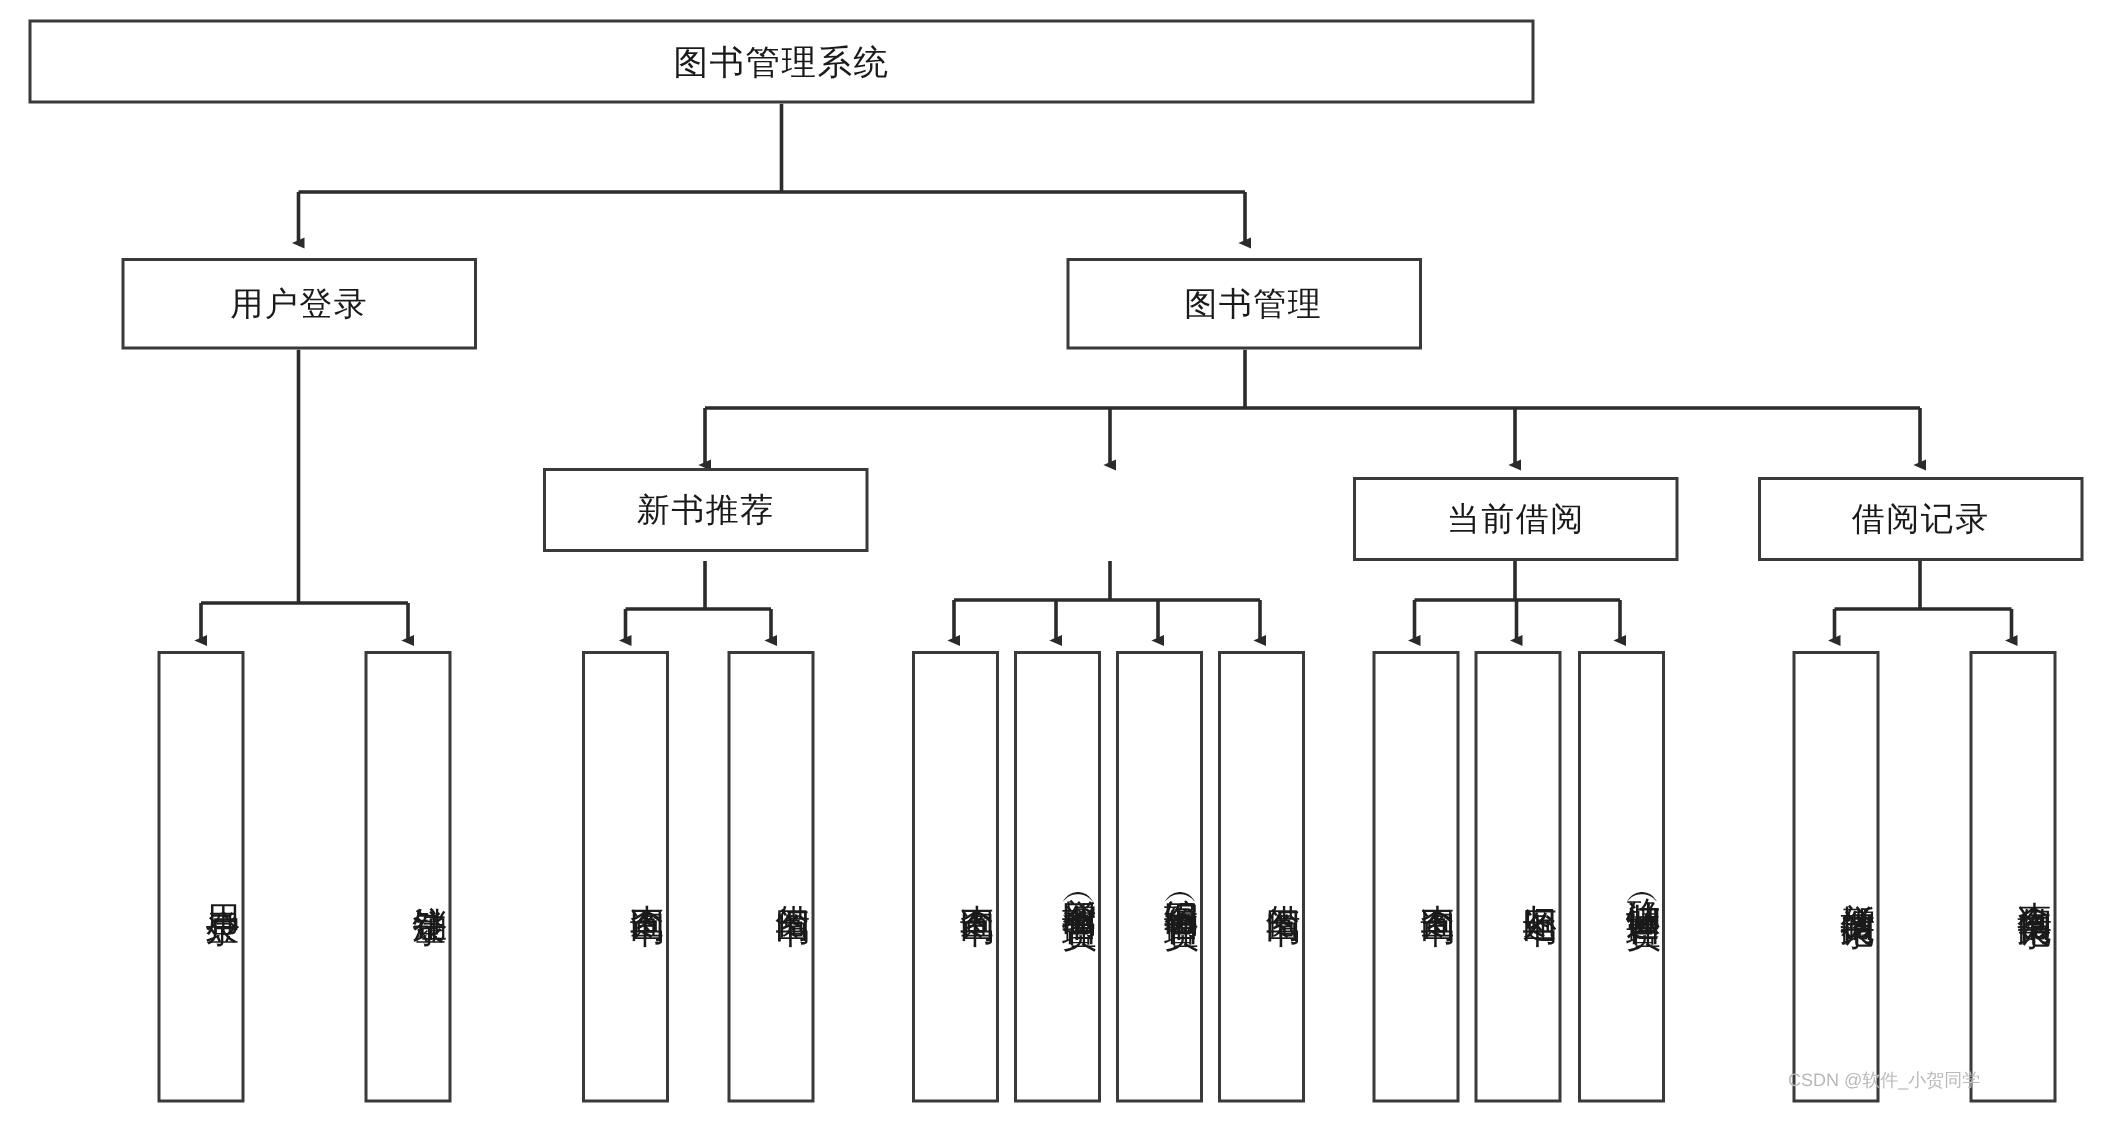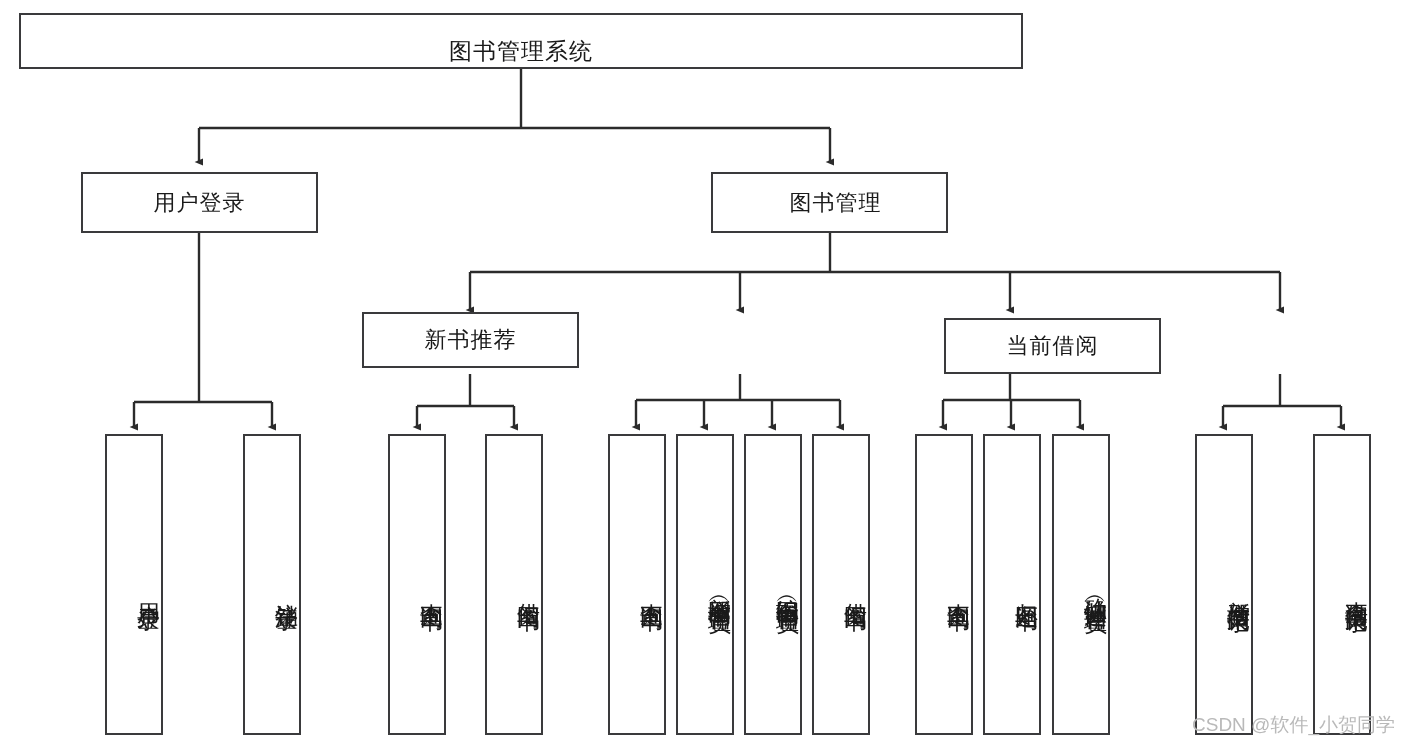--- a/index.html
+++ b/index.html
@@ -36,40 +36,39 @@
     color: #1a1a1a;
     z-index: 2;
   }
   .node.h {
     font-size: 22px;
     letter-spacing: 1px;
     white-space: nowrap;
   }
   .node.root {
     font-size: 23px;
-    align-items: flex-end;
   }
   .node.v {
     writing-mode: vertical-rl;
     text-orientation: upright;
     font-size: 23px;
     letter-spacing: 2px;
     padding-top: 8px;
     align-items: flex-start;
     justify-content: center;
     line-height: 1.05;
   }
   .node .label {
     display: block;
   }
   .watermark {
     position: absolute;
     left: 1192px;
     top: 712px;
-    font-size: 19px;
+    font-size: 12px;
     color: #b9b9b9;
     white-space: nowrap;
     z-index: 5;
   }
 </style>
 </head>
 <body>
 
 <div id="diagram-root">
 
@@ -130,22 +129,25 @@
   <div class="node h" style="left:81px; top:172px; width:237px; height:61px;">
     <span class="label">用户登录</span>
   </div>
   <div class="node h" style="left:711px; top:172px; width:237px; height:61px;padding-left:12px;">
     <span class="label">图书管理</span>
   </div>
 
   <div class="node h" style="left:362px; top:312px; width:217px; height:56px;">
     <span class="label">新书推荐</span>
   </div>
-  <div class="node h" style="left:944px; top:318px; width:217px; height:56px;">
+  <div class="node h" style="left:902px; top:318px; width:217px; height:56px;">
     <span class="label">当前借阅</span>
+  </div>
+  <div class="node h" style="left:1172px; top:318px; width:217px; height:56px;">
+    <span class="label">借阅记录</span>
   </div>
 
   <div class="node v" style="left:105px; top:434px; width:58px; height:301px;">
     <span class="label">用户登录</span>
   </div>
   <div class="node v" style="left:243px; top:434px; width:58px; height:301px;">
     <span class="label">注销登录</span>
   </div>
 
   <div class="node v" style="left:388px; top:434px; width:58px; height:301px;">

